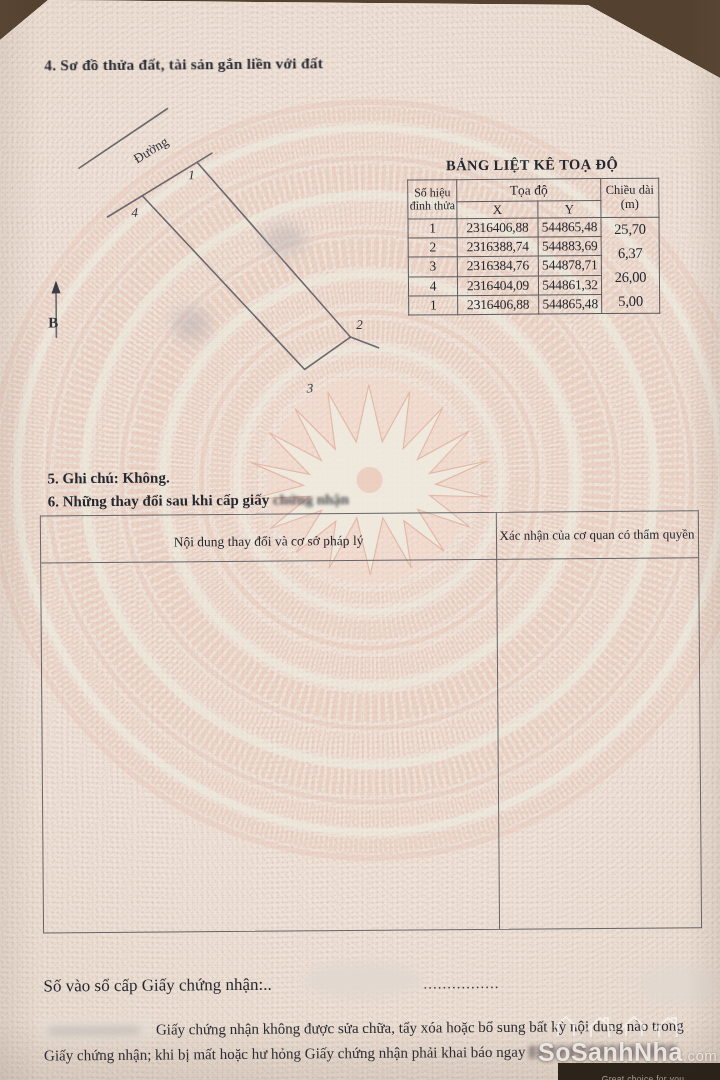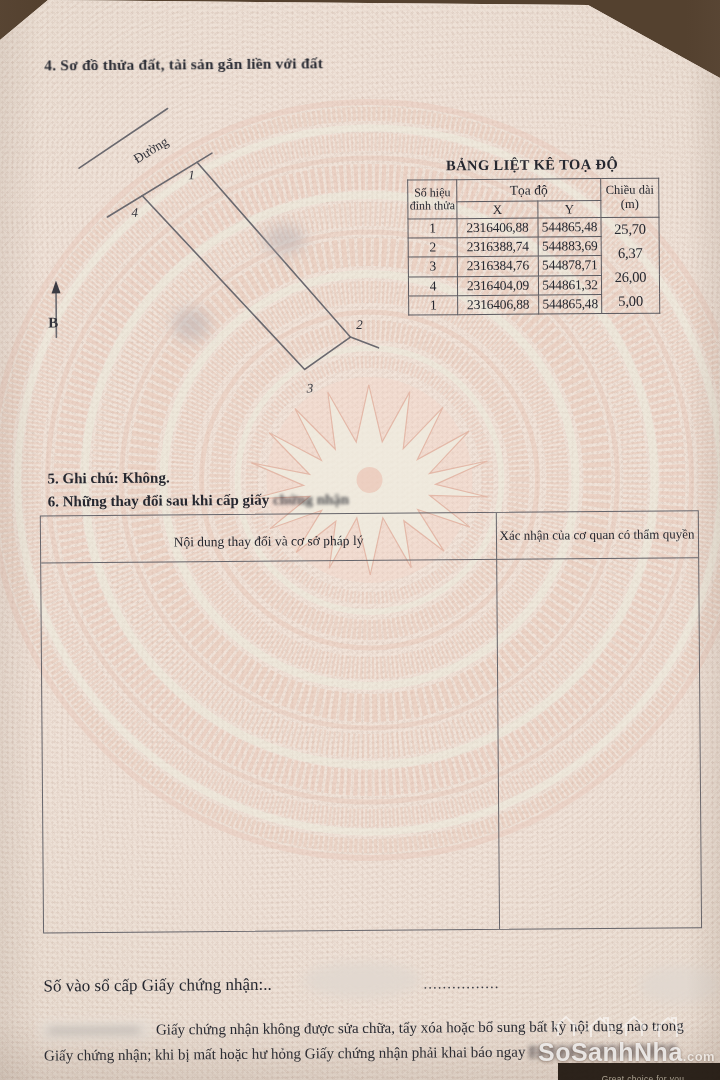--- a/index.html
+++ b/index.html
@@ -83,21 +83,21 @@
   .gray-smudge{position:absolute;border-radius:50%;filter:blur(7px);background:rgba(186,178,180,0.5);}
   #redact-line1{position:absolute;left:36px;top:1018px;width:112px;height:21px;border-radius:4px;filter:blur(4px);background:rgba(230,222,214,0.85);}
   #redact-line1 i{position:absolute;left:8px;top:9px;width:92px;height:3px;background:rgba(80,75,80,0.5);display:block;filter:blur(1px);}
 
   
   #watermark{position:absolute;left:538px;top:1010px;width:182px;height:70px;font-family:"Liberation Sans",sans-serif;}
   #wm-houses{position:absolute;left:14px;top:4px;opacity:.65;}
   #wm-text{position:absolute;left:0;top:28px;white-space:nowrap;
     color:rgba(255,255,255,0.82);font-weight:bold;font-size:25px;letter-spacing:.5px;
     text-shadow:0 1px 3px rgba(110,85,70,0.55), 0 0 1px rgba(90,70,60,0.4);}
-  #wm-text .tld{font-size:13px;font-weight:bold;color:rgba(252,248,243,0.85);}
+  #wm-text .tld{font-size:15px;font-weight:normal;color:rgba(252,248,243,0.85);}
   #wm-band{position:absolute;left:20px;top:53px;width:170px;height:32px;background:rgba(30,22,14,0.93);
     display:flex;align-items:center;justify-content:center;}
   #wm-tagline{font-size:8.5px;color:#aba291;letter-spacing:.3px;}
 </style>
 </head>
 <body>
 
 <div id="paper"></div>
 
 <div id="doc">

